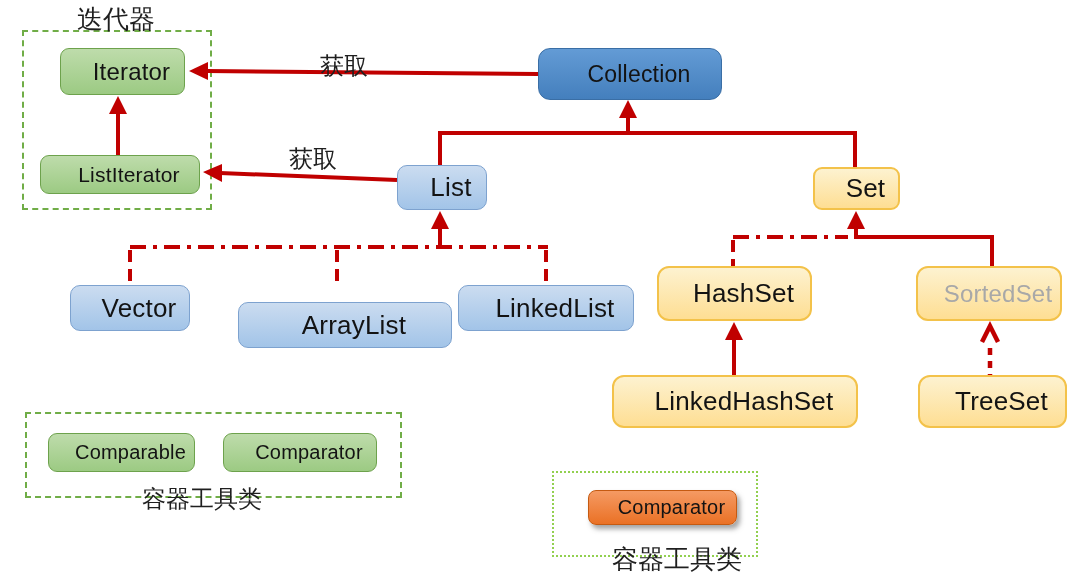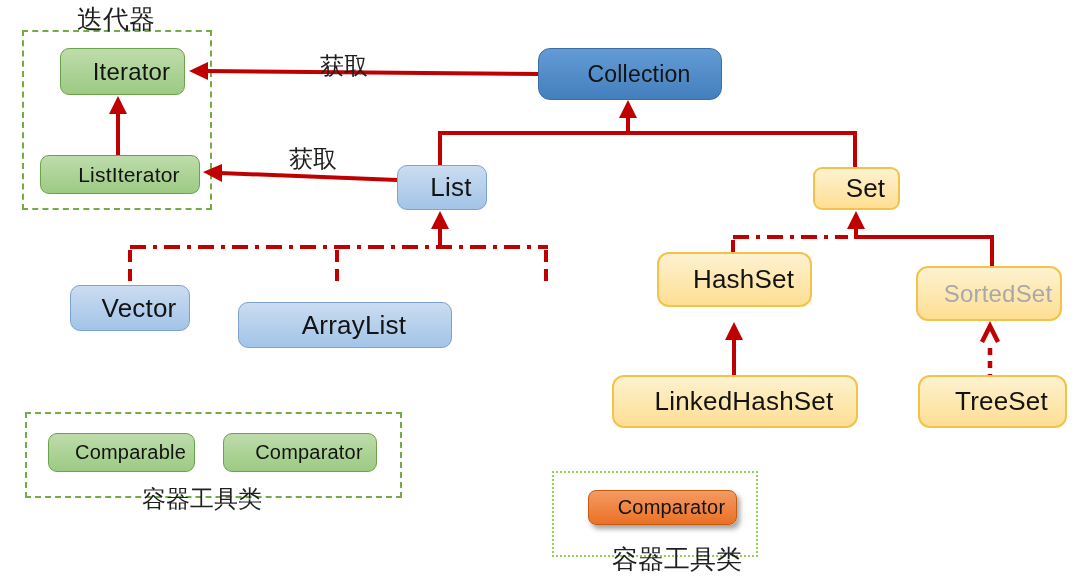--- a/index.html
+++ b/index.html
@@ -107,21 +107,22 @@
   <div class="edge-label" style="left:320px;top:50px;font-size:24px">获取</div>
   <div class="edge-label" style="left:289px;top:143px;font-size:24px">获取</div>
 
   <div class="box green" style="left:60px;top:48px;width:125px;height:47px;font-size:24px">Iterator</div>
   <div class="box green" style="left:40px;top:155px;width:160px;height:39px;font-size:21px">ListIterator</div>
   <div class="box blue-dark" style="left:538px;top:48px;width:184px;height:52px;font-size:23px">Collection</div>
   <div class="box blue-light" style="left:397px;top:165px;width:90px;height:45px;font-size:26px">List</div>
   <div class="box yellow" style="left:813px;top:167px;width:87px;height:43px;font-size:26px;border-radius:9px">Set</div>
   <div class="box blue-light" style="left:70px;top:285px;width:120px;height:46px;font-size:26px">Vector</div>
   <div class="box blue-light" style="left:238px;top:302px;width:214px;height:46px;font-size:26px">ArrayList</div>
-  <div class="box yellow" style="left:657px;top:252px;width:155px;height:55px;font-size:26px">HashSet</div>
+  <div class="box blue-light" style="left:458px;top:285px;width:176px;height:46px;font-size:26px">LinkedList</div>
+  <div class="box yellow" style="left:657px;top:266px;width:155px;height:55px;font-size:26px">HashSet</div>
   <div class="box yellow gray-text" style="left:916px;top:266px;width:146px;height:55px;font-size:24px">SortedSet</div>
   <div class="box yellow" style="left:612px;top:375px;width:246px;height:53px;font-size:26px">LinkedHashSet</div>
   <div class="box yellow" style="left:918px;top:375px;width:149px;height:53px;font-size:26px">TreeSet</div>
   <div class="box green" style="left:48px;top:433px;width:147px;height:39px;font-size:20px">Comparable</div>
   <div class="box green" style="left:223px;top:433px;width:154px;height:39px;font-size:20px">Comparator</div>
   <div class="box orange" style="left:588px;top:490px;width:149px;height:35px;font-size:20px">Comparator</div>
 
 </div>
 
 </body></html>

